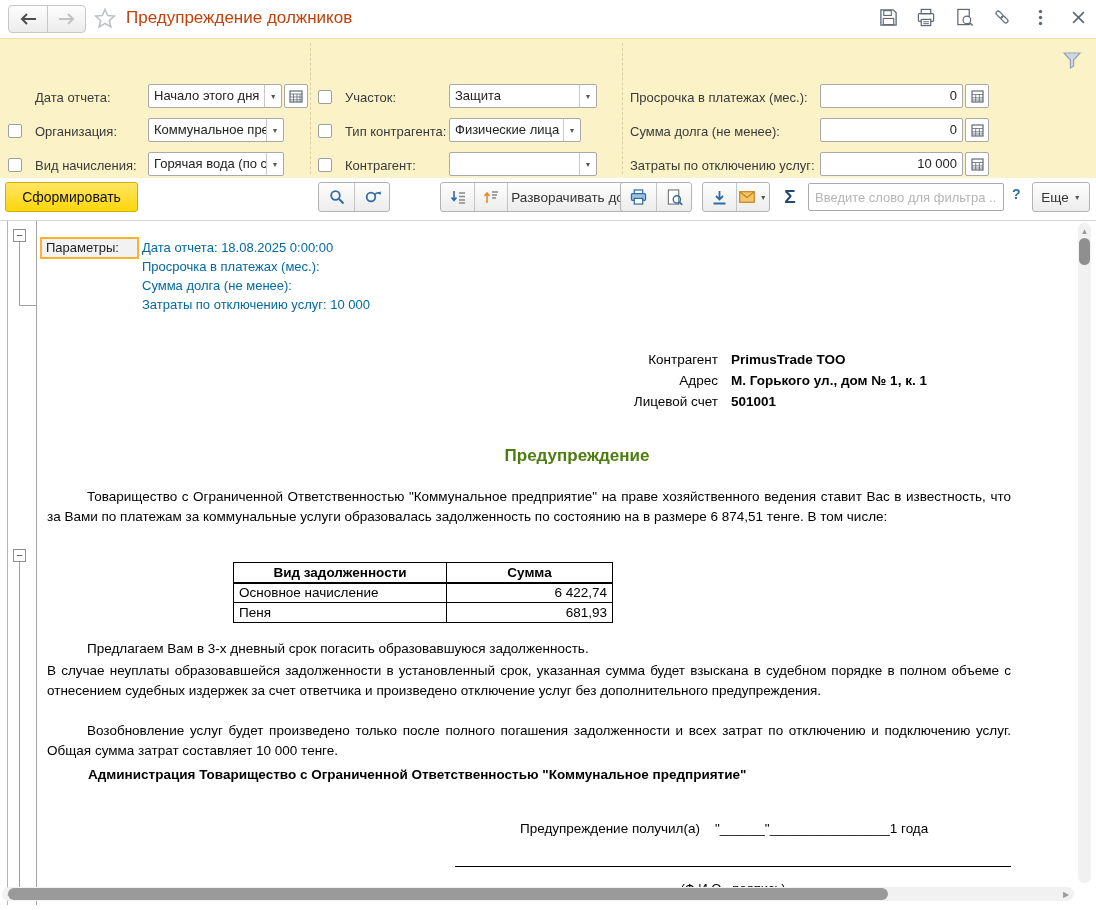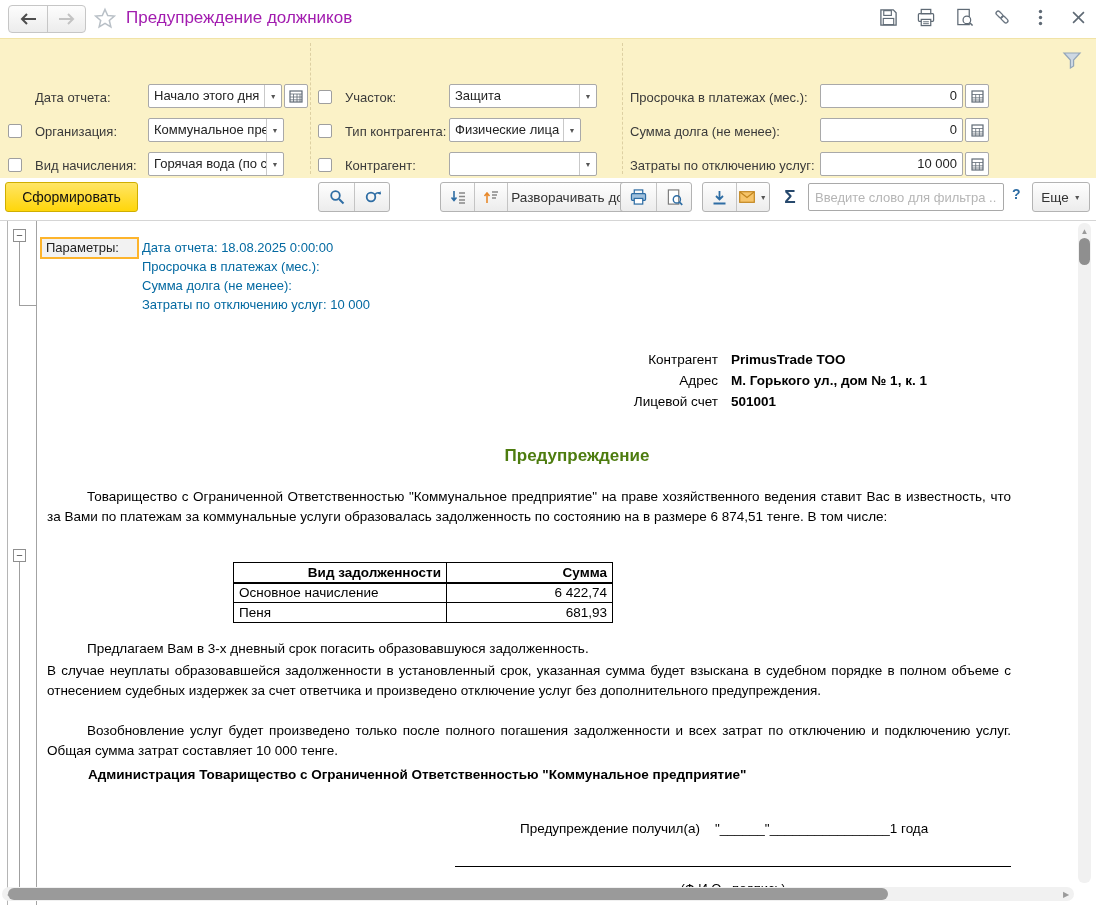--- a/index.html
+++ b/index.html
@@ -11,21 +11,21 @@
   }
 
   
   .titlebar { position:absolute; left:0; top:0; width:1096px; height:38px; background:#fff; }
   .nav-group { position:absolute; left:8px; top:5px; display:flex; border:1px solid #c6c6c6; border-radius:4px; overflow:hidden; background:linear-gradient(#fdfdfd,#ececec); }
   .nav-btn { width:38px; height:26px; display:flex; align-items:center; justify-content:center; font-size:16px; }
   .nav-btn + .nav-btn { border-left:1px solid #c6c6c6; }
   .nav-back { color:#4d4d4d; }
   .nav-fwd  { color:#c0c0c0; }
   .star { position:absolute; left:92px; top:6px; width:26px; height:26px; }
-  .page-title { position:absolute; left:126px; top:8px; font-size:17px; color:#a21caf; }
+  .page-title { position:absolute; left:126px; top:8px; font-size:17px; color:#c2410c; }
   .tb-icons { position:absolute; right:8px; top:7px; display:flex; gap:18px; align-items:center; }
   .tb-icon { width:20px; height:20px; display:flex; align-items:center; justify-content:center; cursor:pointer; }
 
   
   .filter-panel { position:absolute; left:0; top:38px; width:1096px; height:140px;
     background:#fbf2c7; border-top:1px solid #f1e3a6; }
   .fp-sep { position:absolute; top:4px; bottom:4px; width:0; border-left:1px dashed #ddd0a2; }
   .f-row { position:absolute; height:26px; display:flex; align-items:center; }
   .f-label { color:#3a3a3a; font-size:13px; }
   .chk { width:14px; height:14px; background:#fff; border:1px solid #9f9f9f; border-radius:2px; }
@@ -72,21 +72,21 @@
   .recip-row .rl { width:681px; text-align:right; }
   .recip-row .rv { margin-left:13px; font-weight:bold; }
 
   .doc-title { position:absolute; left:105px; top:225px; width:870px; text-align:center; font-weight:bold; font-size:17px; color:#4d7c0f; }
 
   .para { position:absolute; left:10px; width:964px; text-align:justify; line-height:20px; }
   .indent { text-indent:40px; }
 
   table.debt { position:absolute; left:196px; top:341px; border-collapse:collapse; font-size:13.5px; }
   table.debt td, table.debt th { border:1px solid #000; padding:1px 5px; height:20px; }
-  table.debt th { text-align:right; font-weight:bold; border-bottom:2px solid #000; }
+  table.debt th { text-align:center; font-weight:bold; border-bottom:2px solid #000; }
   table.debt .c1 { width:213px; }
   table.debt .c2 { width:166px; }
   table.debt td.amt { text-align:right; }
 
   .admin-line { position:absolute; left:51px; top:546px; font-weight:bold; }
 
   .received { position:absolute; left:483px; top:600px; white-space:pre; }
   .sig-line { position:absolute; left:418px; top:645px; width:556px; border-top:1px solid #000; text-align:center; padding-top:14px; font-size:13px; }
 
   

